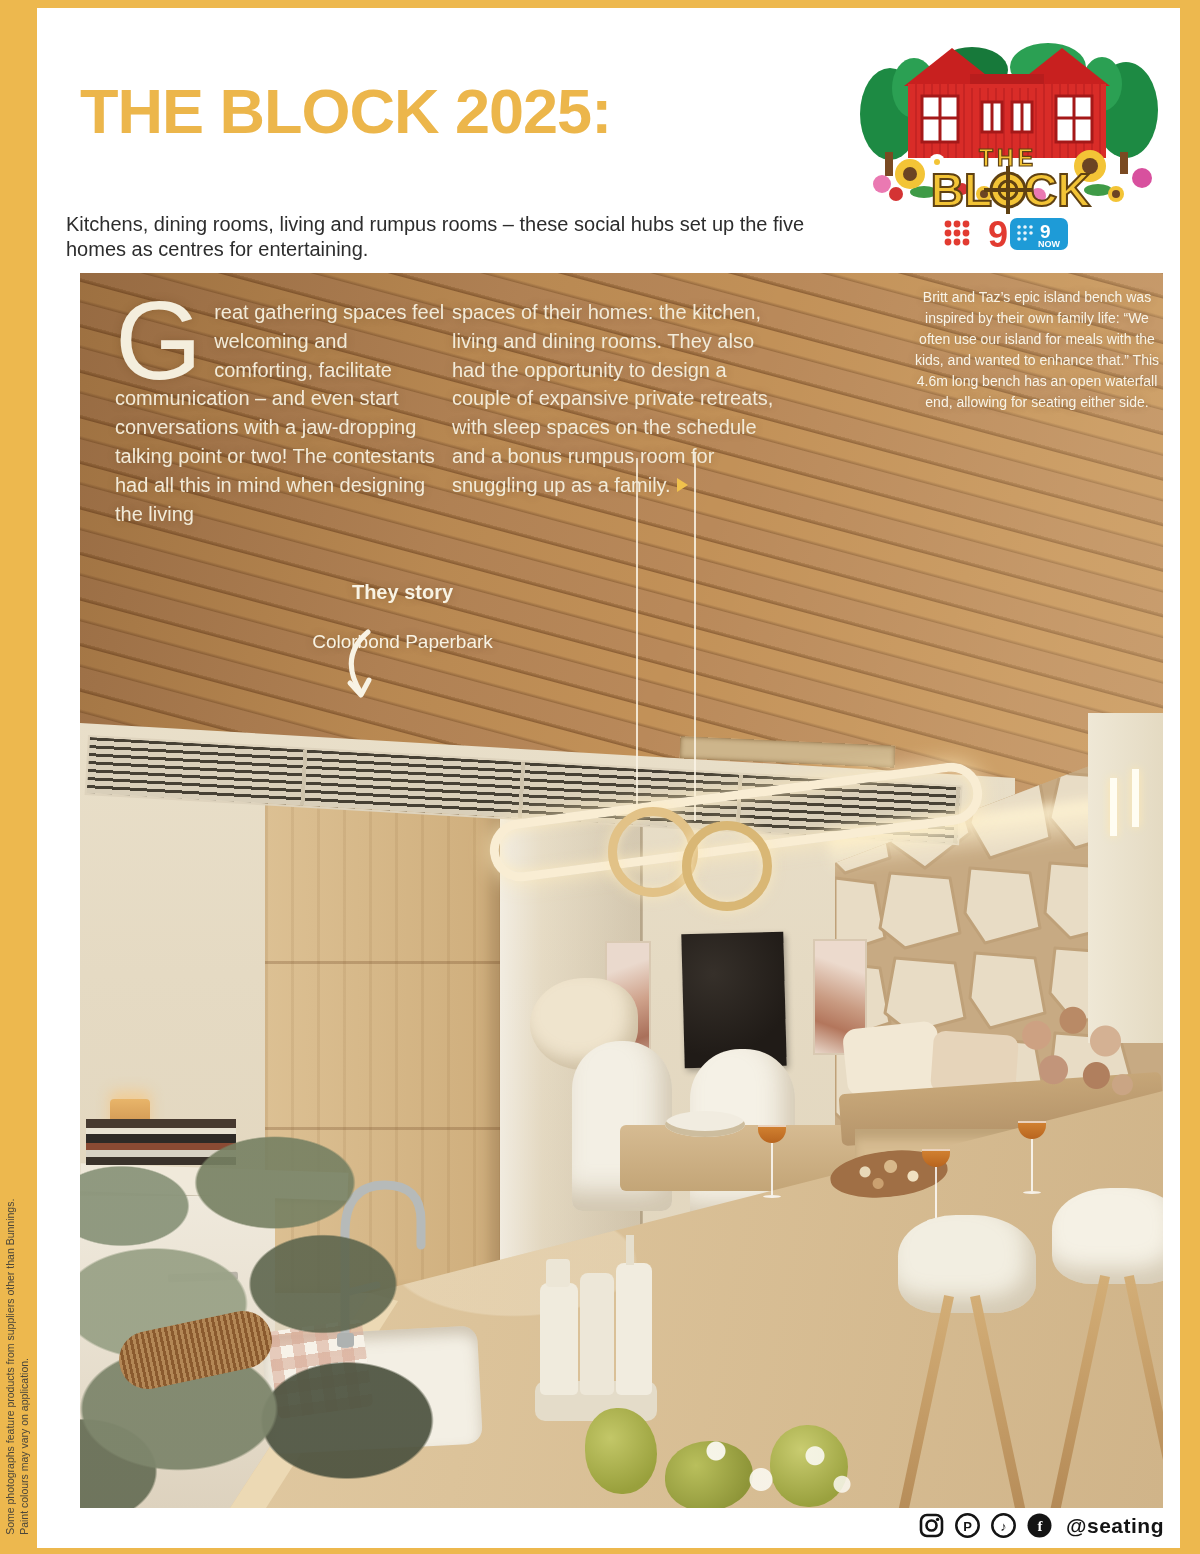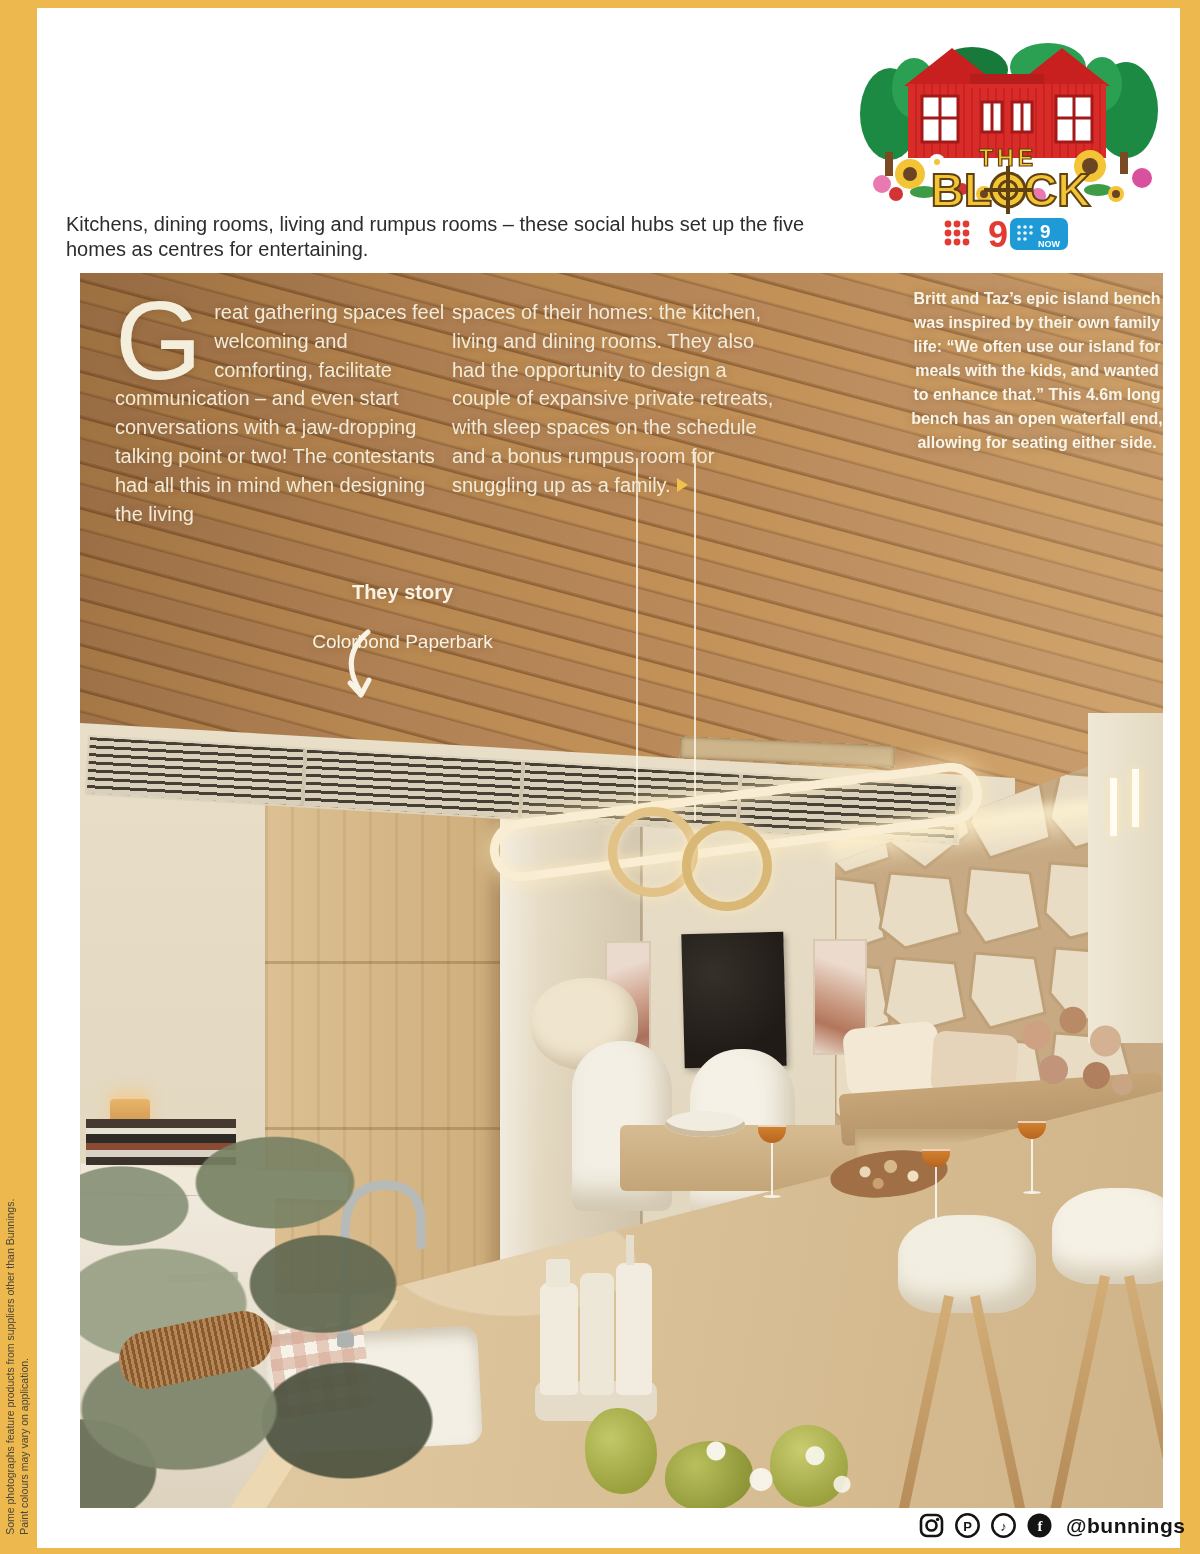--- a/index.html
+++ b/index.html
@@ -166,21 +166,21 @@
   .ring2{left:602px;top:548px;width:72px;height:72px;border:9px solid #d9b775;border-radius:50%;z-index:6;
     box-shadow:0 0 14px rgba(255,236,190,.7), inset 0 0 10px rgba(255,236,190,.6);}
 
   
   .ph-col{z-index:20;color:#f2ebd9;font-size:20px;line-height:1.44;text-shadow:0 0 8px rgba(90,55,20,.25);}
   .col1{left:35px;top:25px;width:332px;}
   .col2{left:372px;top:25px;width:338px;}
   .dropcap{float:left;font-size:112px;line-height:.76;font-weight:400;padding-right:12px;color:#f4eedd;}
   .tri{display:inline-block;width:0;height:0;border-top:7px solid transparent;border-bottom:7px solid transparent;
     border-left:11px solid #f0c14c;margin-left:6px;}
-  .callout{left:828px;top:14px;width:258px;z-index:20;color:#f8f4e8;font-size:16px;line-height:1.5;font-weight:700;text-align:center;
+  .callout{left:828px;top:14px;width:258px;z-index:20;color:#f8f4e8;font-size:14px;line-height:1.5;font-weight:400;text-align:center;
     text-shadow:0 0 8px rgba(90,55,20,.3);}
   .wallstory{left:215px;top:308px;width:215px;z-index:20;text-align:center;color:#f8f3e4;text-shadow:0 0 8px rgba(90,55,20,.3);}
   .wallstory .l1{font-weight:700;font-size:20px;}
   .wallstory .l2{font-size:19px;margin-top:27px;}
   .arrow-svg{left:262px;top:356px;width:48px;height:74px;z-index:20;}
 
   
   .footer{left:918px;top:1512px;display:flex;align-items:center;gap:9px;z-index:5;}
   .footer svg{display:block;}
   .handle{font-weight:700;font-size:21px;color:#141414;margin-left:4px;letter-spacing:.5px;}
@@ -190,21 +190,21 @@
 
 <div class="page">
 
   <div class="abs frame-left"></div>
   <div class="abs frame-top"></div>
   <div class="abs frame-right"></div>
   <div class="abs frame-bottom"></div>
   <div class="abs side-note">Some photographs feature products from suppliers other than Bunnings. Paint colours may vary on application.</div>
 
   <h1 class="abs title">
-    <br>
+    <span>THE BLOCK 2025:</span><br>
   </h1>
   <p class="abs subtitle">Kitchens, dining rooms, living and rumpus rooms – these social hubs set up the five homes as centres for entertaining.</p>
 
   <svg class="abs block-logo" viewBox="0 0 312 244">
     <g>
       <ellipse cx="38" cy="100" rx="30" ry="46" fill="#1d8a43"></ellipse>
       <ellipse cx="62" cy="74" rx="22" ry="30" fill="#2ba053"></ellipse>
       <rect x="33" y="138" width="8" height="24" fill="#7a4a22"></rect>
       <ellipse cx="274" cy="96" rx="32" ry="48" fill="#1d8a43"></ellipse>
       <ellipse cx="250" cy="70" rx="20" ry="27" fill="#2ba053"></ellipse>
@@ -436,17 +436,17 @@
       <text x="13.5" y="18.5" text-anchor="middle" font-family="Liberation Sans, sans-serif" font-size="13" font-weight="700" fill="#141414">P</text>
     </svg>
     <svg width="27" height="27" viewBox="0 0 27 27">
       <circle cx="13.5" cy="13.5" r="11.2" fill="none" stroke="#141414" stroke-width="2.5"></circle>
       <text x="13.5" y="18.5" text-anchor="middle" font-family="Liberation Sans, sans-serif" font-size="13" font-weight="700" fill="#141414">♪</text>
     </svg>
     <svg width="27" height="27" viewBox="0 0 27 27">
       <circle cx="13.5" cy="13.5" r="12" fill="#141414"></circle>
       <text x="14" y="19" text-anchor="middle" font-family="Liberation Serif, serif" font-size="15" font-weight="700" fill="#ffffff">f</text>
     </svg>
-    <span class="handle">@bunnings</span>
+    <span class="handle">@seating</span>
 
   </div>
 
 </div>
 
 </body></html>

